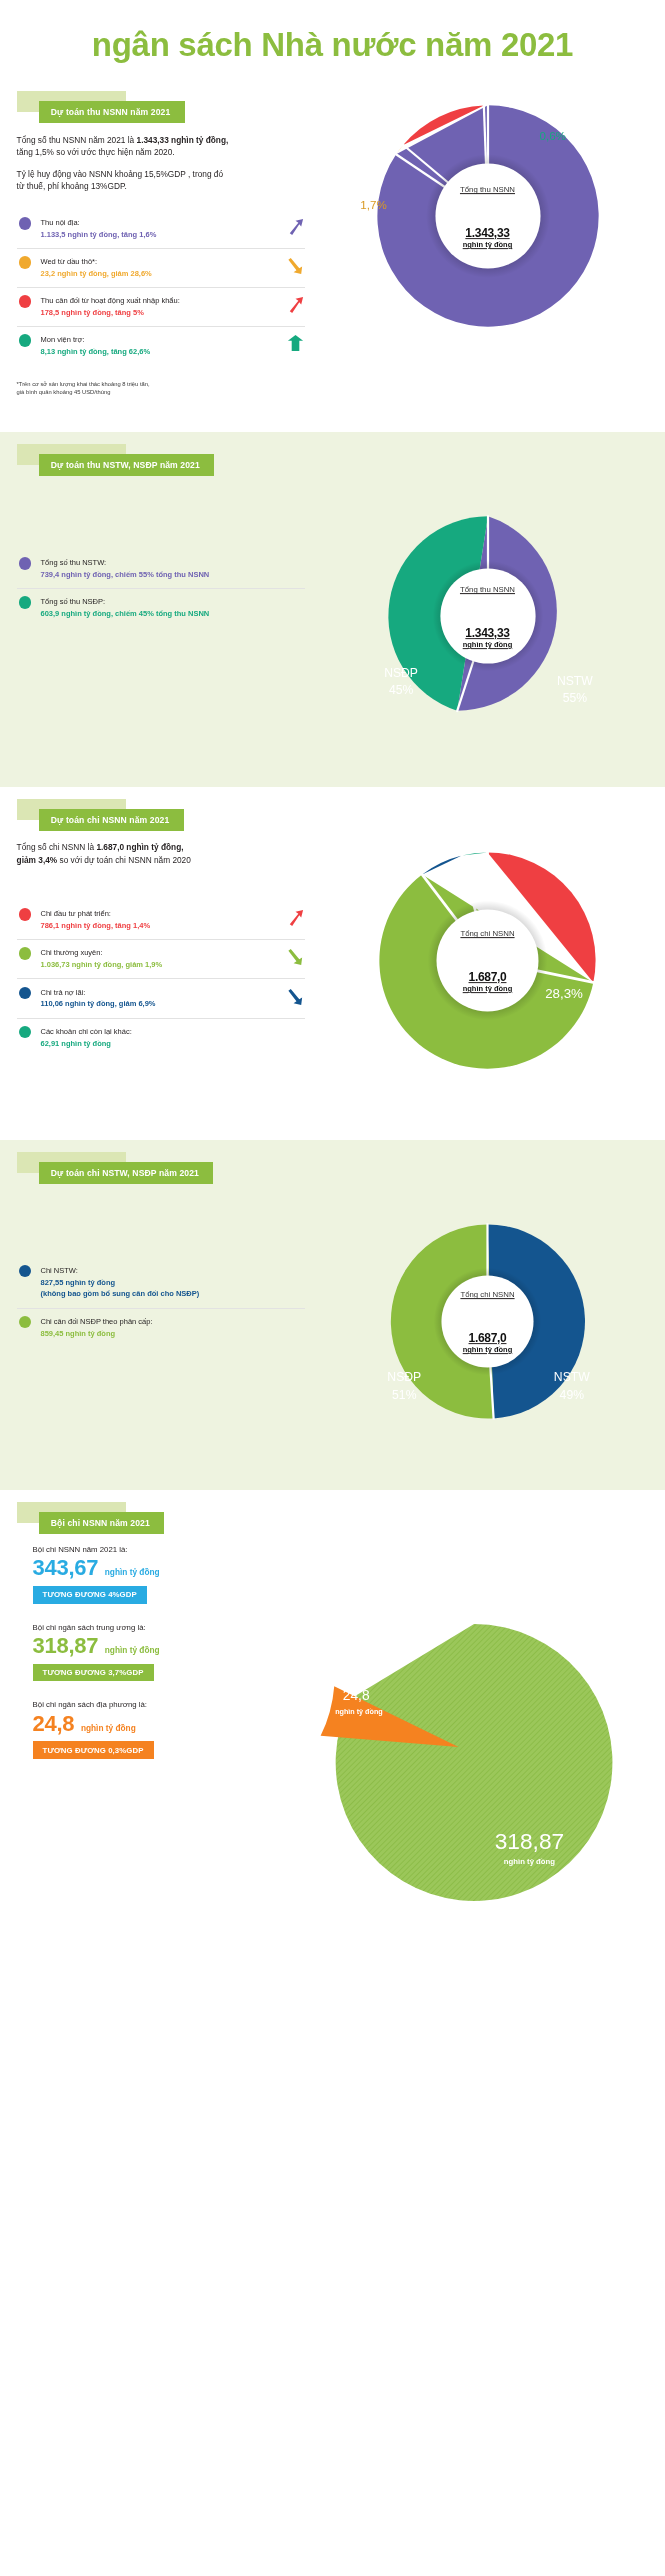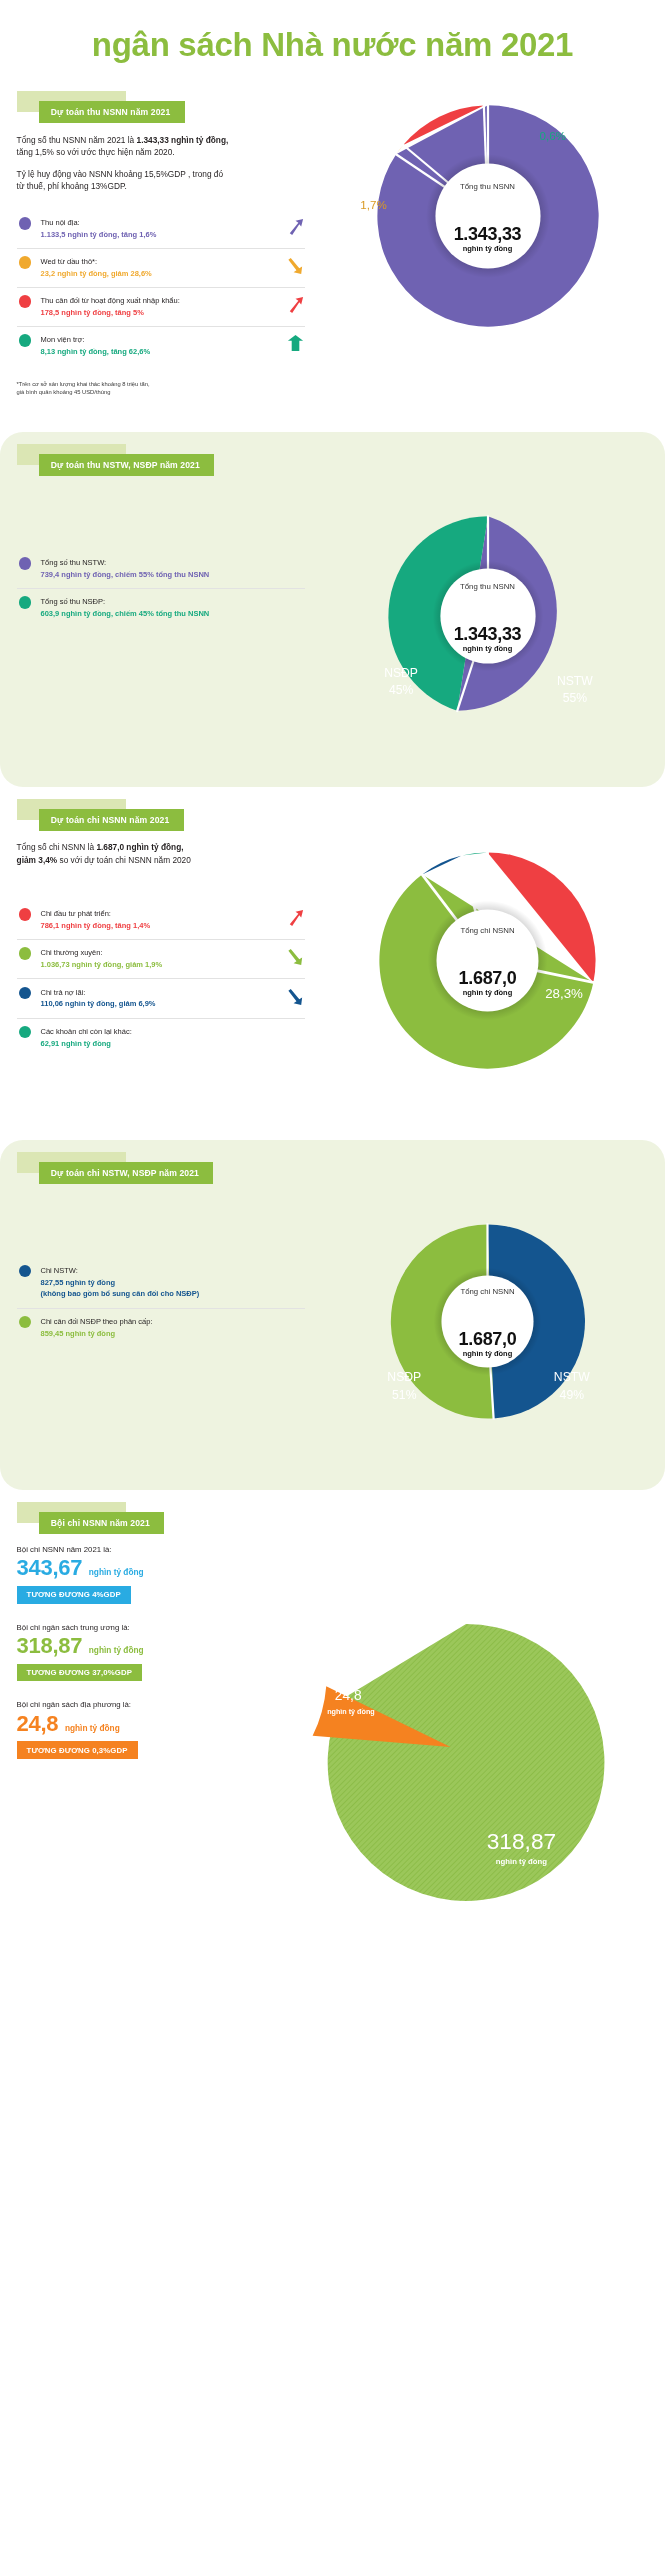--- a/index.html
+++ b/index.html
@@ -25,21 +25,21 @@
     font-weight: bold;
     color: #8cbd3f;
     letter-spacing: -0.3px;
   }
 
   
   .section {
     position: relative;
     padding: 0 0 0 0;
   }
-  .band-alt { background: #eef3e0; border-radius: 23px; }
+  .band-alt { background: #eef3e0; }
 
   .sec-head {
     position: relative;
     margin: 0 0 0 16.6px;
     padding-top: 14.4px;
     height: 51px;
     padding-left: 12px;
   }
   .sec-head .pale {
     position: absolute;
@@ -114,27 +114,28 @@
 
   
   .donut-wrap { position: relative; }
   .donut-center {
     position: absolute;
     left: 50%; top: 50%;
     transform: translate(-50%, -50%);
     text-align: center;
     width: 94px;
     pointer-events: none;
+    text-decoration: underline;
   }
   .dc-label { font-size: 7.8px; color: #333; line-height: 1.2; }
-  .dc-value { font-size: 18px; font-weight: bold; color: #111; line-height: 1.12; letter-spacing: -0.3px; margin-top: 32px; }
+  .dc-value { font-size: 12px; font-weight: bold; color: #111; line-height: 1.12; letter-spacing: -0.3px; margin-top: 32px; }
   .dc-unit { font-size: 7.5px; font-weight: bold; color: #111; line-height: 1.2; }
 
   
-  .deficit-body { display: flex; padding: 0 16.6px; align-items: flex-start; }
+  .deficit-body { display: flex; padding: 0 16.6px; align-items: flex-start; margin-left: 16px; }
   .deficit-left { width: 244px; padding-top: 4.4px; }
   .def-block { margin-bottom: 19px; }
   .def-intro { font-size: 7.8px; color: #231f20; margin-bottom: 2.2px; }
   .def-amount-row { display: flex; align-items: baseline; gap: 6.7px; }
   .def-amount { font-size: 22px; font-weight: bold; line-height: 1.1; letter-spacing: -0.3px; }
   .def-unit { font-size: 8.3px; font-weight: bold; }
   .def-badge {
     display: inline-block;
     margin-top: 5.5px;
     color: #fff;
@@ -523,21 +524,21 @@
             </div>
             <span class="def-badge" style="background:#29abe2">TƯƠNG ĐƯƠNG 4%GDP</span>
           </div>
 
           <div class="def-block">
             <div class="def-intro">Bội chi ngân sách trung ương là:</div>
             <div class="def-amount-row">
               <span class="def-amount" style="color:#8cbd3f">318,87</span>
               <span class="def-unit" style="color:#8cbd3f">nghìn tỷ đồng</span>
             </div>
-            <span class="def-badge" style="background:#8cbd3f">TƯƠNG ĐƯƠNG 37,0%GDP</span>
+            <span class="def-badge" style="background:#8cbd3f">TƯƠNG ĐƯƠNG 3,7%GDP</span>
           </div>
 
           <div class="def-block">
             <div class="def-intro">Bội chi ngân sách địa phương là:</div>
             <div class="def-amount-row">
               <span class="def-amount" style="color:#f58220">24,8</span>
               <span class="def-unit" style="color:#f58220">nghìn tỷ đồng</span>
             </div>
             <span class="def-badge" style="background:#f58220">TƯƠNG ĐƯƠNG 0,3%GDP</span>
           </div>

